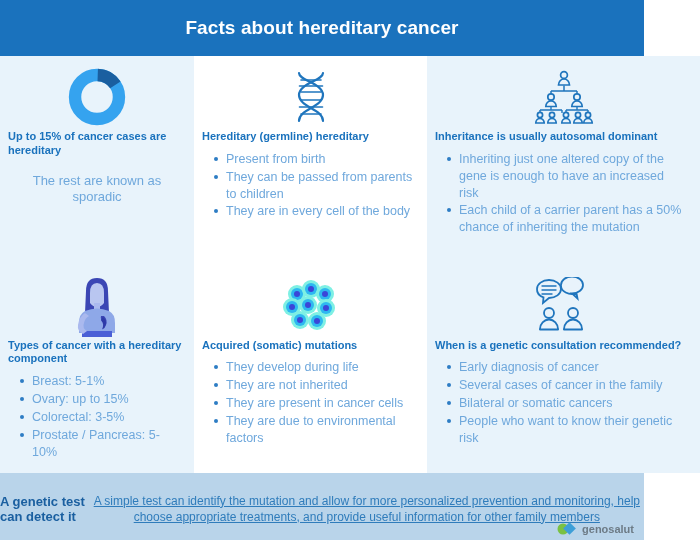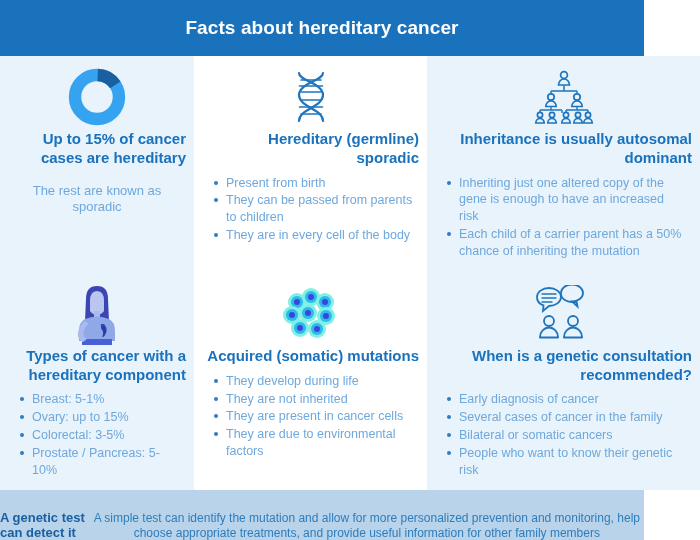--- a/index.html
+++ b/index.html
@@ -58,23 +58,23 @@
 
   .icon-wrap {
     height: 62px;
     display: flex;
     align-items: center;
     justify-content: center;
     margin-bottom: 2px;
   }
   .panel-title {
     color: #1a72bd;
-    font-size: 15px;
+    font-size: 11px;
     font-weight: bold;
-    text-align: right;
+    text-align: left;
     line-height: 1.25;
     margin: 0 0 3px 0;
   }
   .panel-sub {
     color: #6fa8dc;
     font-size: 13px;
     text-align: center;
     line-height: 1.25;
     margin: 12px;
   }
@@ -120,20 +120,21 @@
     font-weight: bold;
     margin-bottom: 2px;
   }
   #footer-text {
     color: #2f7cbb;
     font-size: 12px;
     line-height: 1.3;
     text-align: center;
     max-width: 640px;
     margin: 0;
+    text-decoration: underline;
   }
   #logo {
     position: absolute;
     right: 10px;
     bottom: 4px;
     display: flex;
     align-items: center;
     gap: 4px;
     justify-content: flex-end;
   }
@@ -175,21 +176,21 @@
           <path d="M14 52 C14 40, 38 38, 38 26 C38 14, 14 12, 14 4"></path>
           <path d="M38 52 C38 40, 14 38, 14 26 C14 14, 38 12, 38 4"></path>
           <line x1="16" y1="11" x2="36" y2="11" stroke-width="1.6"></line>
           <line x1="14.5" y1="17" x2="37.5" y2="17" stroke-width="1.6"></line>
           <line x1="16" y1="23" x2="36" y2="23" stroke-width="1.6"></line>
           <line x1="16" y1="31" x2="36" y2="31" stroke-width="1.6"></line>
           <line x1="14.5" y1="38" x2="37.5" y2="38" stroke-width="1.6"></line>
           <line x1="16" y1="45" x2="36" y2="45" stroke-width="1.6"></line>
         </svg>
       </div>
-      <div class="panel-title">Hereditary (germline) sporadic</div>
+      <div class="panel-title">Hereditary (germline) hereditary</div>
       <ul class="bullets">
         <li>Present from birth</li>
         <li>They can be passed from parents to children</li>
         <li>They are in every cell of the body</li>
       </ul>
     </div>
 
     <div class="panel bg-tint">
       <div class="icon-wrap">
         <svg width="76" height="56" viewBox="0 0 76 56" fill="none" stroke="#1f75bd" stroke-width="1.7">

